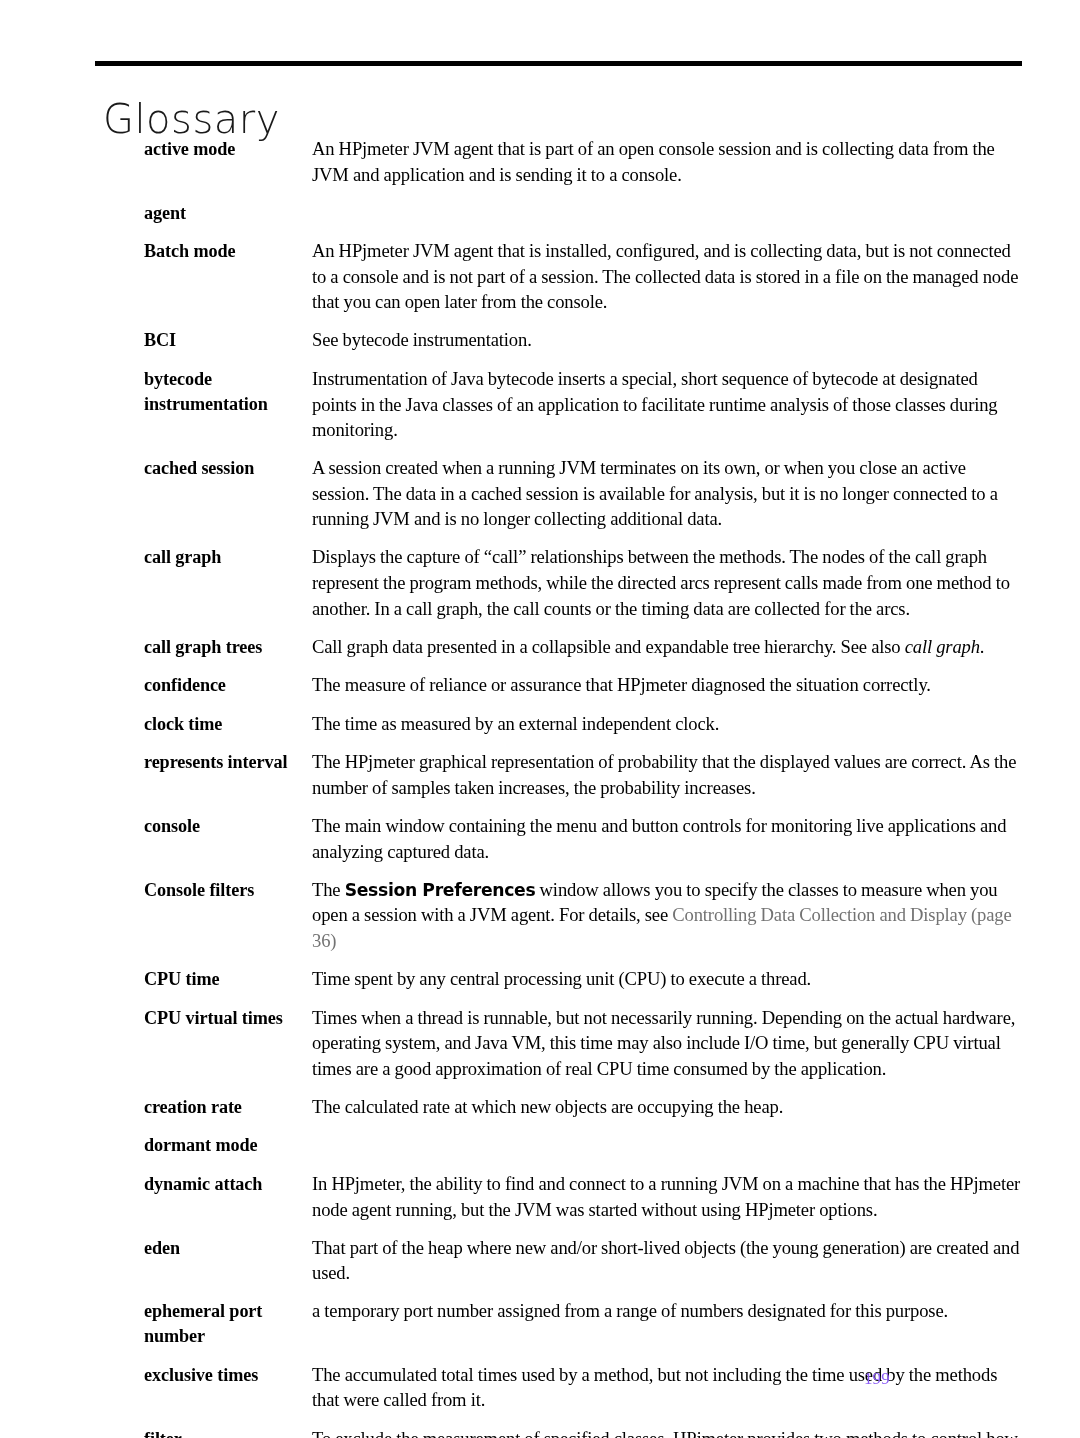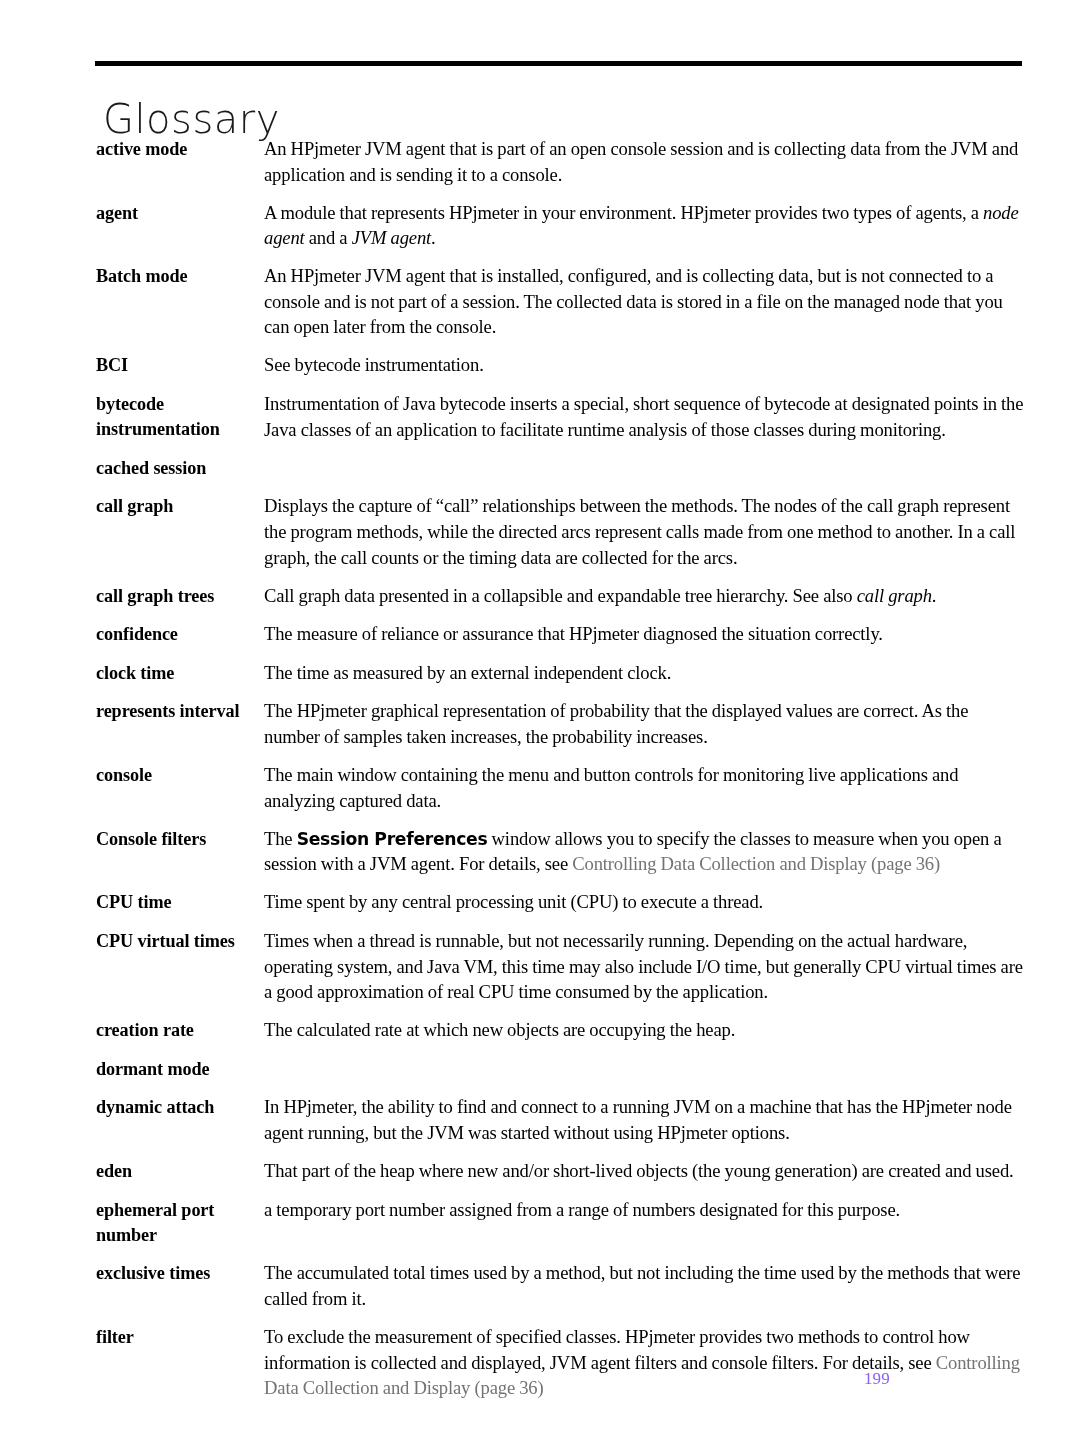--- a/index.html
+++ b/index.html
@@ -57,20 +57,21 @@
     margin-bottom: 12.5px;
   }
   .term {
     flex: 0 0 168px;
     width: 168px;
     font-weight: bold;
     font-size: 18.2px;
     line-height: 1.38;
     letter-spacing: -0.1px;
     padding-top: 1px;
+    margin-left: 48px;
   }
   .definition {
     flex: 1 1 auto;
     font-size: 18.6px;
     line-height: 1.375;
     letter-spacing: -0.15px;
     text-align: left;
     word-spacing: -0.3px;
   }
   .definition i, .term-ital { font-style: italic; }
@@ -103,36 +104,36 @@
 
   <h1 class="page-title">Glossary</h1>
 
   <div class="glossary">
       <div class="entry">
         <div class="term">active mode</div>
         <div class="definition">An HPjmeter JVM agent that is part of an open console session and is collecting data from the JVM and application and is sending it to a console.</div>
       </div>
       <div class="entry">
         <div class="term">agent</div>
-        <div class="definition"><span>A module that represents HPjmeter in your environment. HPjmeter provides two types of agents, a </span><i>node agent</i><span> and a </span><i>JVM agent</i><span>.</span></div>
       </div>
       <div class="entry">
         <div class="term">Batch mode</div>
         <div class="definition">An HPjmeter JVM agent that is installed, configured, and is collecting data, but is not connected to a console and is not part of a session. The collected data is stored in a file on the managed node that you can open later from the console.</div>
       </div>
       <div class="entry">
         <div class="term">BCI</div>
         <div class="definition">See bytecode instrumentation.</div>
       </div>
       <div class="entry">
         <div class="term">bytecode instrumentation</div>
         <div class="definition">Instrumentation of Java bytecode inserts a special, short sequence of bytecode at designated points in the Java classes of an application to facilitate runtime analysis of those classes during monitoring.</div>
       </div>
       <div class="entry">
         <div class="term">cached session</div>
+        <div class="definition">A session created when a running JVM terminates on its own, or when you close an active session. The data in a cached session is available for analysis, but it is no longer connected to a running JVM and is no longer collecting additional data.</div>
       </div>
       <div class="entry">
         <div class="term">call graph</div>
         <div class="definition">Displays the capture of “call” relationships between the methods. The nodes of the call graph represent the program methods, while the directed arcs represent calls made from one method to another. In a call graph, the call counts or the timing data are collected for the arcs.</div>
       </div>
       <div class="entry">
         <div class="term">call graph trees</div>
         <div class="definition"><span>Call graph data presented in a collapsible and expandable tree hierarchy. See also </span><i>call graph</i><span>.</span></div>
       </div>
       <div class="entry">

